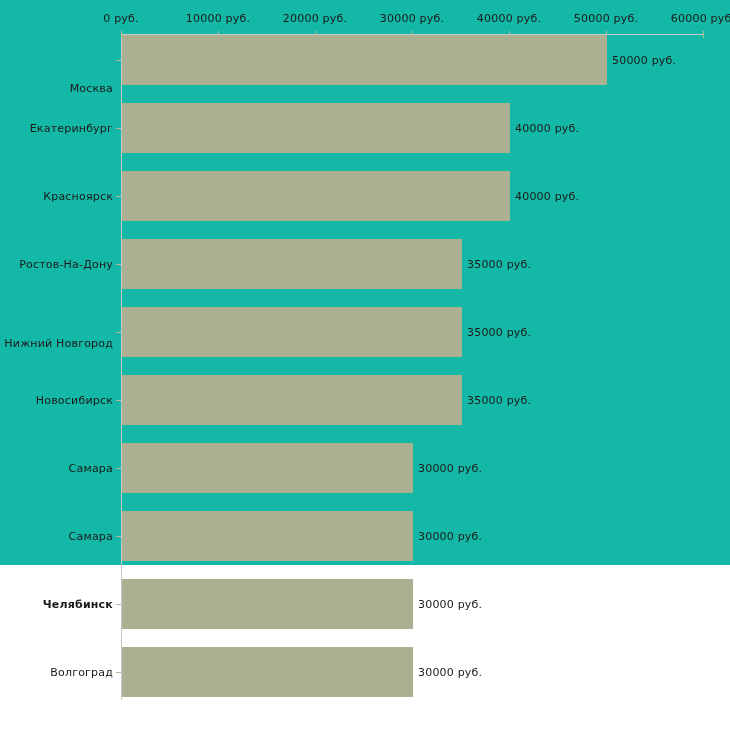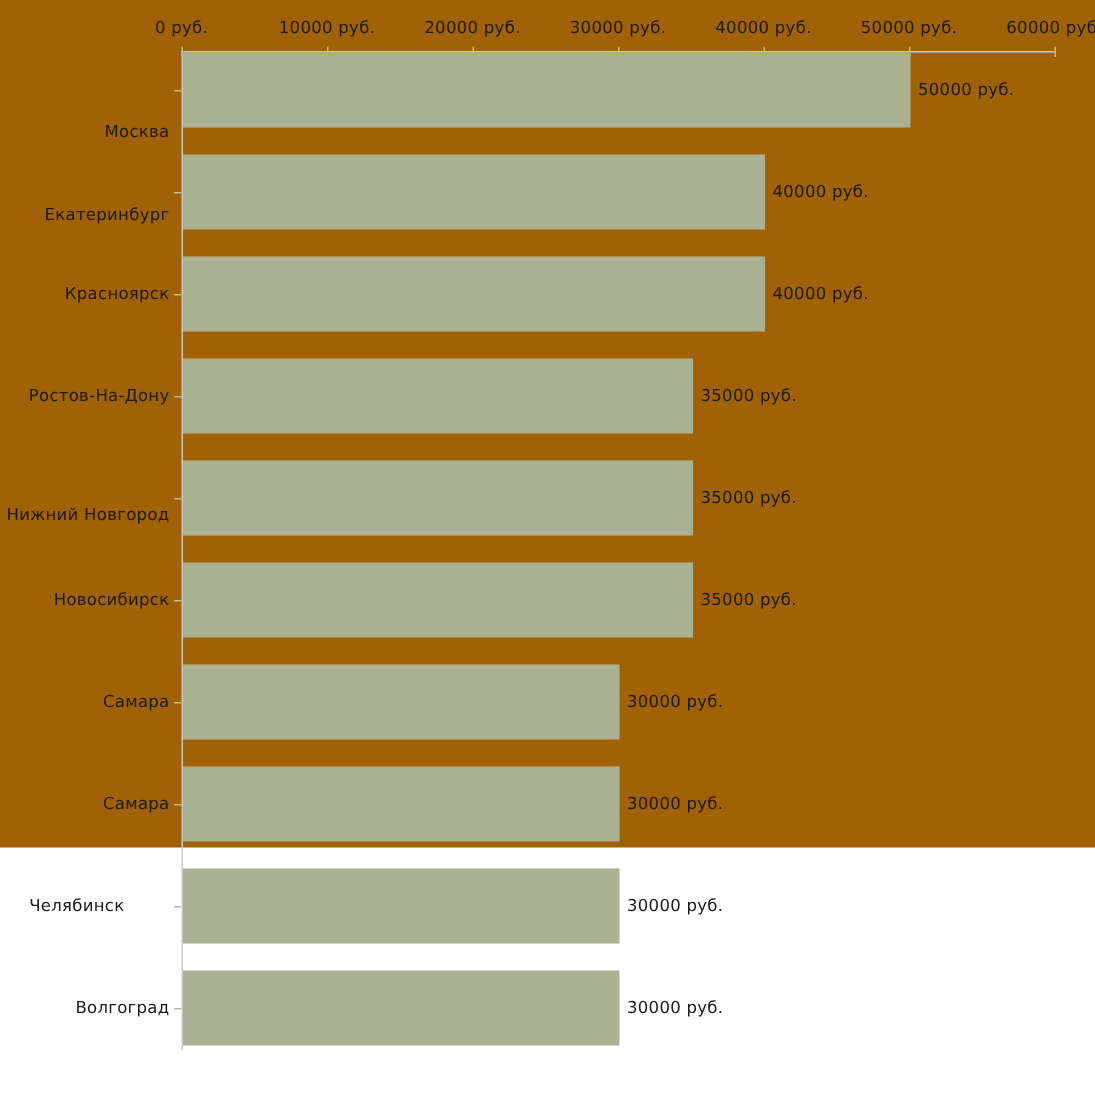--- a/index.html
+++ b/index.html
@@ -11,21 +11,21 @@
     width: 730px;
     height: 730px;
     font-family: "DejaVu Sans", sans-serif;
     overflow: hidden;
   }
 
   #chart-root {
     position: relative;
     width: 730px;
     height: 565px;
-    background: #a16207;
+    background: #14b8a6;
   }
 
   
   .x-axis-line {
     position: absolute;
     height: 1px;
     background: #c8c8c8;
   }
   .x-tick {
     position: absolute;
@@ -105,21 +105,21 @@
       <div class="x-tick-label" style="left: 606px; top: 12px;">50000 руб.</div>
       <div class="x-tick" style="left: 703px; top: 31px; height: 7px;"></div>
       <div class="x-tick-label" style="left: 703px; top: 12px;">60000 руб.</div>
       <div class="bar" style="left: 122px; top: 35px; width: 485px; height: 50px; background: rgb(170, 177, 146);"></div>
       <div class="bar-value-label" style="left: 612px; top: 60px;">50000 руб.</div>
       <div class="y-tick" style="left: 116px; top: 60px;"></div>
       <div class="cat-label" style="right: 617px; top: 60px; margin-top: 28px;">Москва</div>
       <div class="bar" style="left: 122px; top: 103px; width: 388px; height: 50px; background: rgb(170, 177, 146);"></div>
       <div class="bar-value-label" style="left: 515px; top: 128px;">40000 руб.</div>
       <div class="y-tick" style="left: 116px; top: 128px;"></div>
-      <div class="cat-label" style="right: 617px; top: 128px; margin-top: 15px;">Екатеринбург</div>
+      <div class="cat-label" style="right: 617px; top: 128px;">Екатеринбург</div>
       <div class="bar" style="left: 122px; top: 171px; width: 388px; height: 50px; background: rgb(170, 177, 146);"></div>
       <div class="bar-value-label" style="left: 515px; top: 196px;">40000 руб.</div>
       <div class="y-tick" style="left: 116px; top: 196px;"></div>
       <div class="cat-label" style="right: 617px; top: 196px;">Красноярск</div>
       <div class="bar" style="left: 122px; top: 239px; width: 340px; height: 50px; background: rgb(170, 177, 146);"></div>
       <div class="bar-value-label" style="left: 467px; top: 264px;">35000 руб.</div>
       <div class="y-tick" style="left: 116px; top: 264px;"></div>
       <div class="cat-label" style="right: 617px; top: 264px;">Ростов-На-Дону</div>
       <div class="bar" style="left: 122px; top: 307px; width: 340px; height: 50px; background: rgb(170, 177, 146);"></div>
       <div class="bar-value-label" style="left: 467px; top: 332px;">35000 руб.</div>
@@ -133,20 +133,20 @@
       <div class="bar-value-label" style="left: 418px; top: 468px;">30000 руб.</div>
       <div class="y-tick" style="left: 116px; top: 468px;"></div>
       <div class="cat-label" style="right: 617px; top: 468px;">Самара</div>
       <div class="bar" style="left: 122px; top: 511px; width: 291px; height: 50px; background: rgb(170, 177, 146);"></div>
       <div class="bar-value-label" style="left: 418px; top: 536px;">30000 руб.</div>
       <div class="y-tick" style="left: 116px; top: 536px;"></div>
       <div class="cat-label" style="right: 617px; top: 536px; text-align: center;">Самара</div>
       <div class="bar" style="left: 122px; top: 579px; width: 291px; height: 50px; background: rgb(170, 177, 146);"></div>
       <div class="bar-value-label" style="left: 418px; top: 604px;">30000 руб.</div>
       <div class="y-tick" style="left: 116px; top: 604px;"></div>
-      <div class="cat-label" style="right: 647px; top: 604px;">Челябинск</div>
+      <div class="cat-label" style="right: 617px; top: 604px; font-weight: bold;">Челябинск</div>
       <div class="bar" style="left: 122px; top: 647px; width: 291px; height: 50px; background: rgb(170, 177, 146);"></div>
       <div class="bar-value-label" style="left: 418px; top: 672px;">30000 руб.</div>
       <div class="y-tick" style="left: 116px; top: 672px;"></div>
       <div class="cat-label" style="right: 617px; top: 672px;">Волгоград</div>
     </div>
 
 </div>
 
 </body></html>

